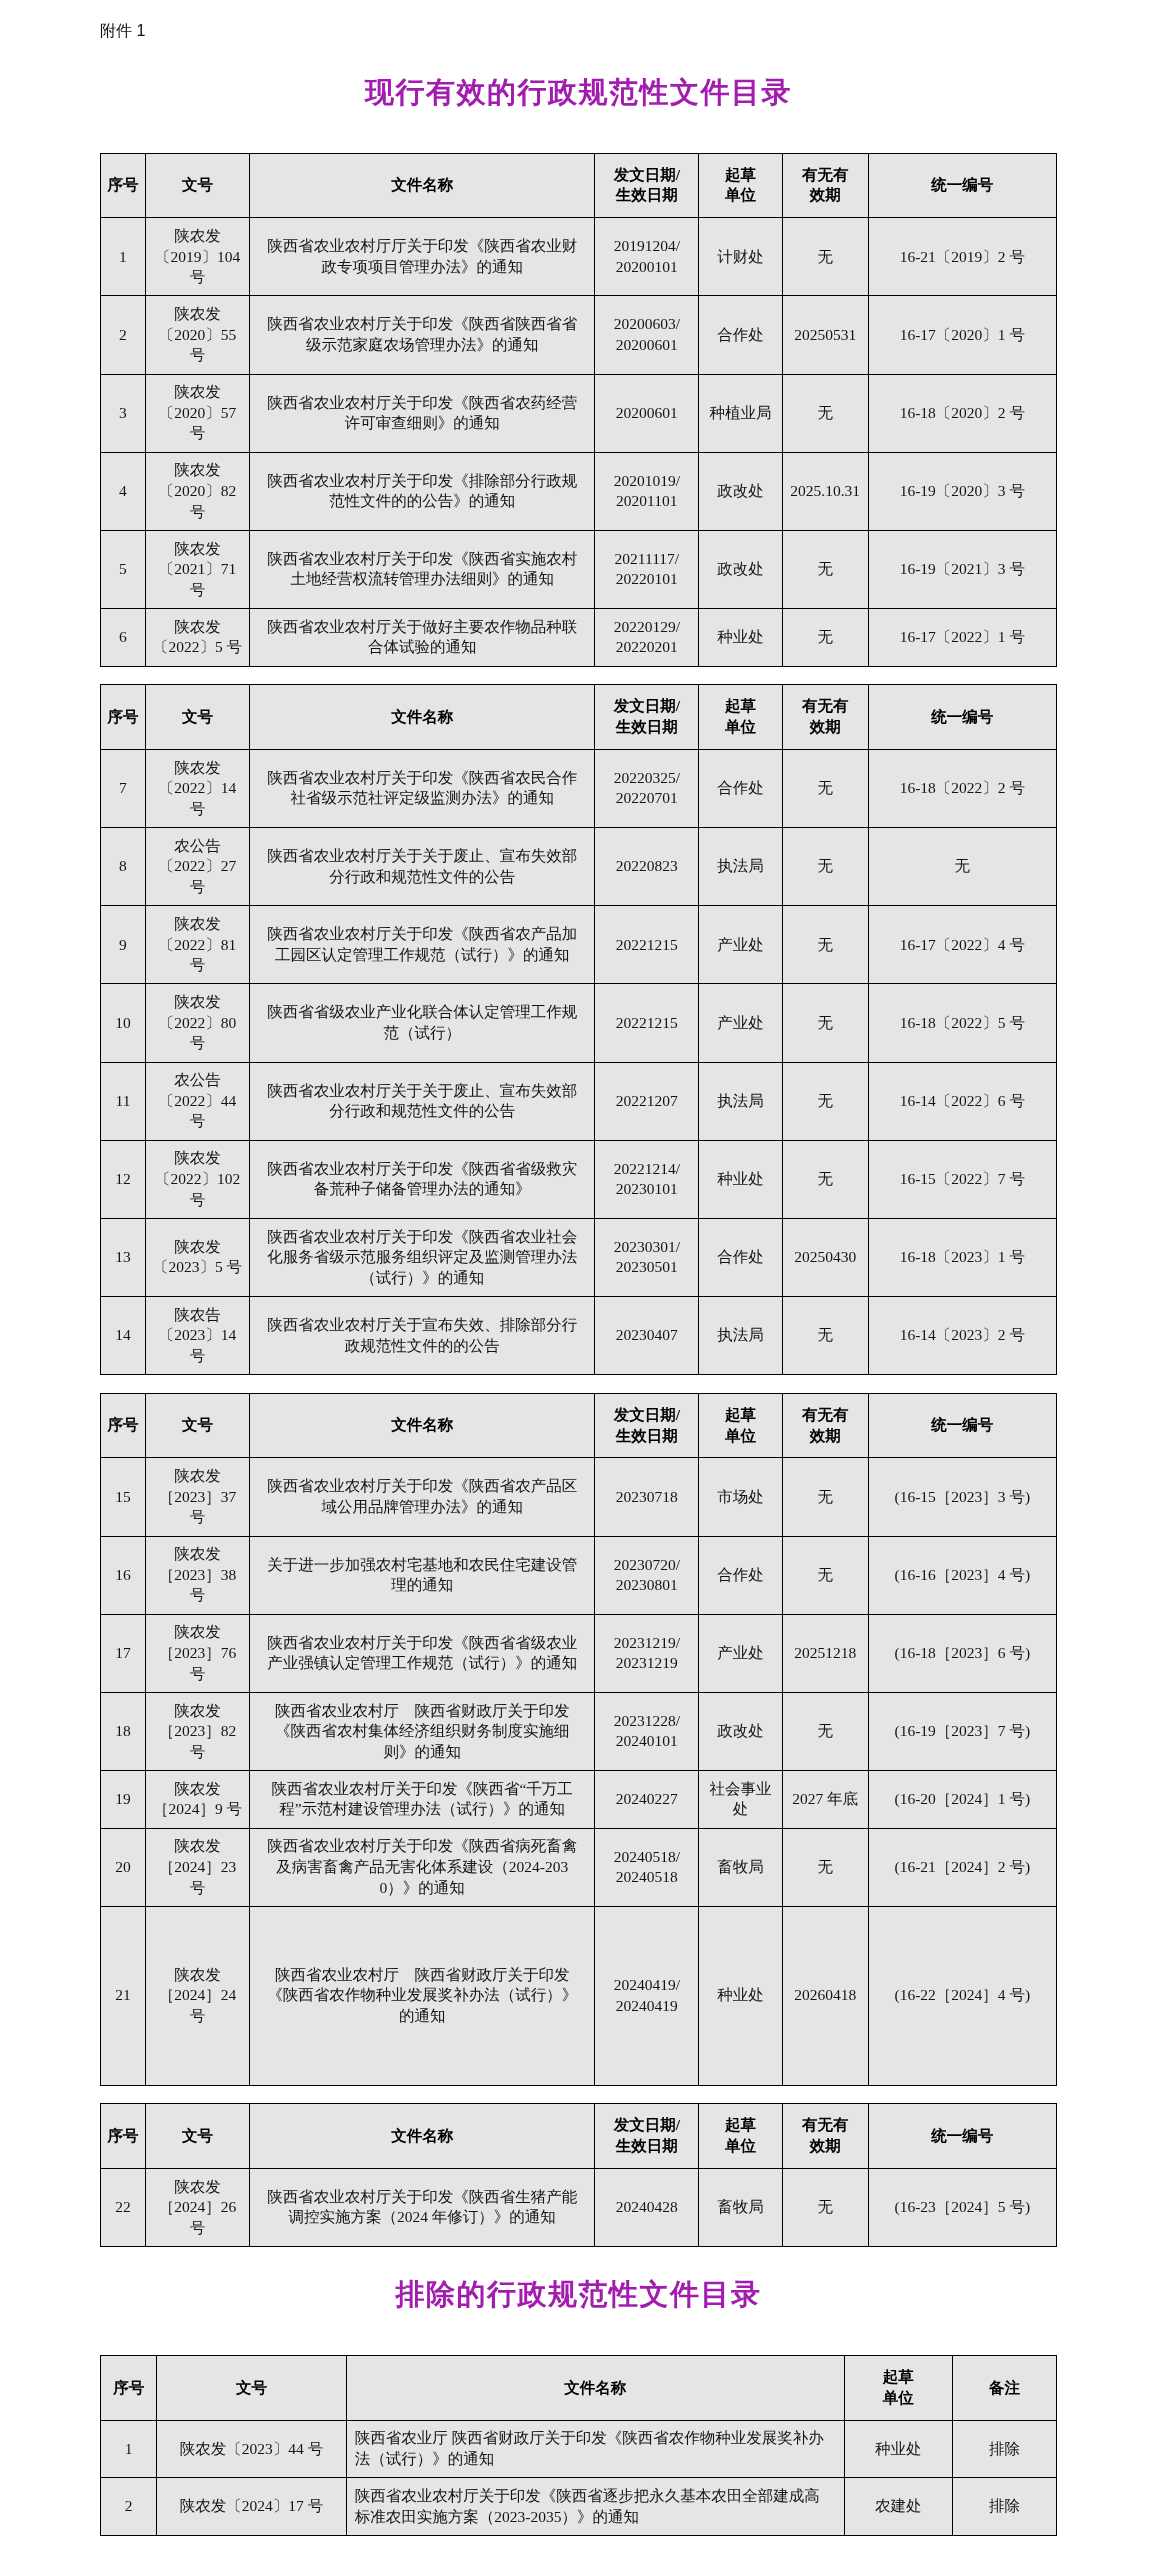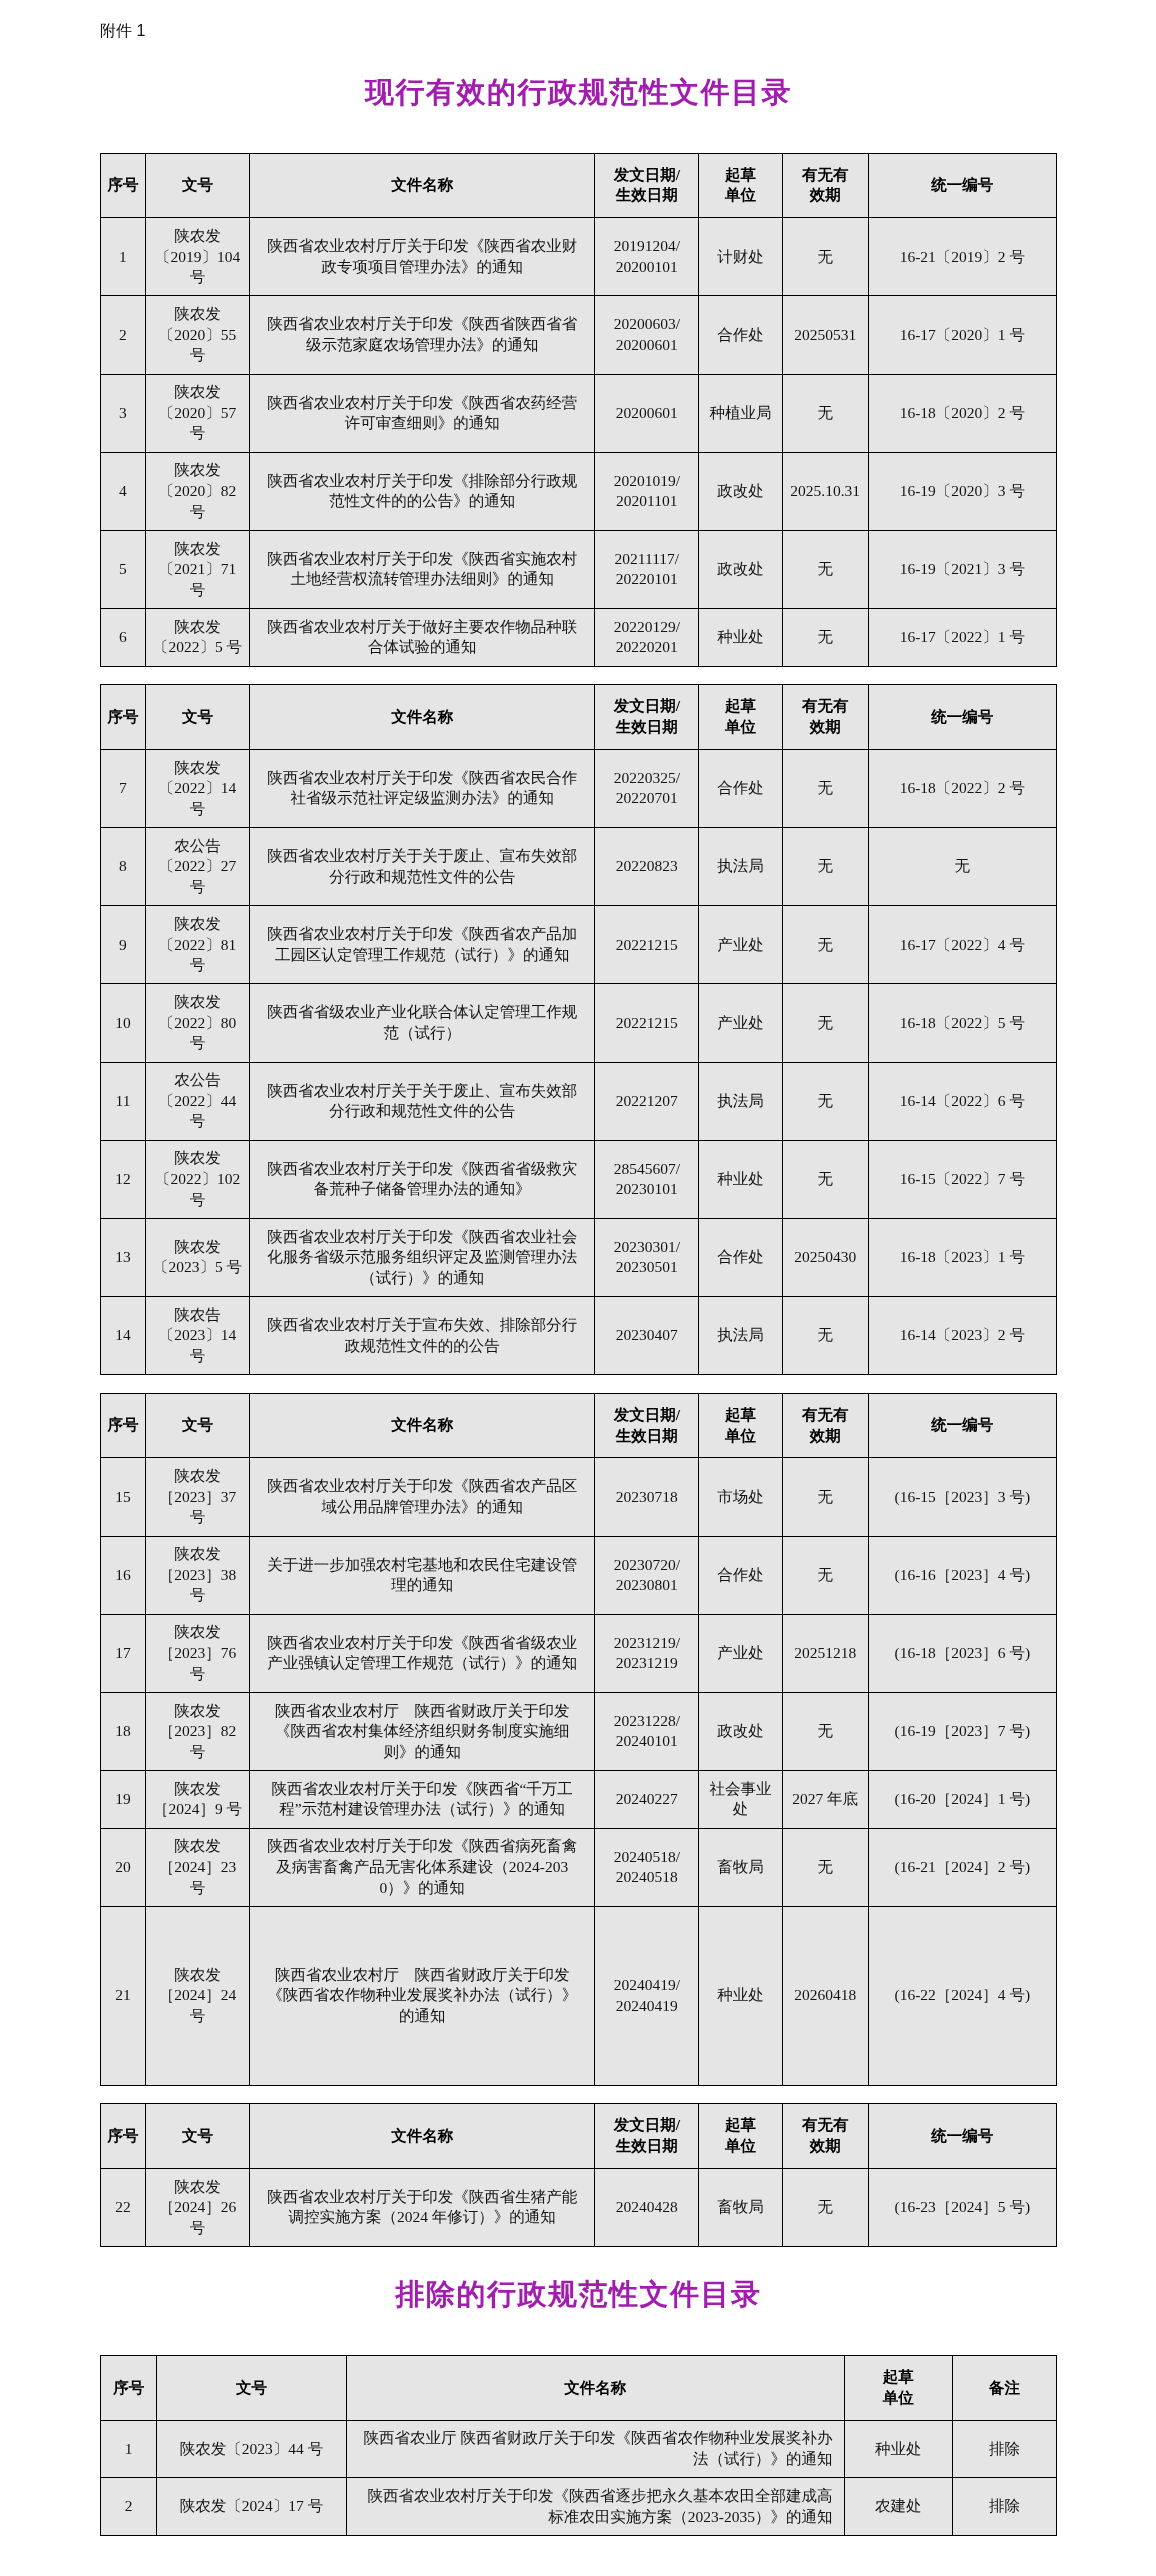--- a/index.html
+++ b/index.html
@@ -34,21 +34,21 @@
   td.col-name{padding:7.7px 11.3px;}
   
   .typeA col.c-no{width:4.7%;}   .typeA col.c-docno{width:10.9%;}
   .typeA col.c-name{width:36.1%;}.typeA col.c-date{width:10.9%;}
   .typeA col.c-unit{width:8.7%;} .typeA col.c-valid{width:9.0%;}
   .typeA col.c-uid{width:19.7%;}
   
   .typeB col.c-no{width:5.9%;}   .typeB col.c-docno{width:19.8%;}
   .typeB col.c-name{width:52.1%;}.typeB col.c-unit{width:11.3%;}
   .typeB col.c-note{width:10.9%;}
-  .typeB td.col-name{text-align:right;padding-left:8.2px;}
+  .typeB td.col-name{text-align:left;padding-left:8.2px;}
   
   .tall-last tbody tr:last-child td{padding-top:58px;padding-bottom:58px;}
 </style>
 </head>
 <body>
 
 <div class="page">
   <div class="content">
 
     <div class="att-label">附件 1</div>
@@ -220,21 +220,21 @@
             <td class="col-date">20221207</td>
             <td class="col-unit">执法局</td>
             <td class="col-validity">无</td>
             <td class="col-uid">16-14〔2022〕6 号</td>
           </tr>
           <tr>
             <td class="col-no">12</td>
             <td class="col-docno">陕农发
 〔2022〕102 号</td>
             <td class="col-name">陕西省农业农村厅关于印发《陕西省省级救灾备荒种子储备管理办法的通知》</td>
-            <td class="col-date">28545607/
+            <td class="col-date">20221214/
 20230101</td>
             <td class="col-unit">种业处</td>
             <td class="col-validity">无</td>
             <td class="col-uid">16-15〔2022〕7 号</td>
           </tr>
           <tr>
             <td class="col-no">13</td>
             <td class="col-docno">陕农发
 〔2023〕5 号</td>
             <td class="col-name">陕西省农业农村厅关于印发《陕西省农业社会化服务省级示范服务组织评定及监测管理办法（试行）》的通知</td>

